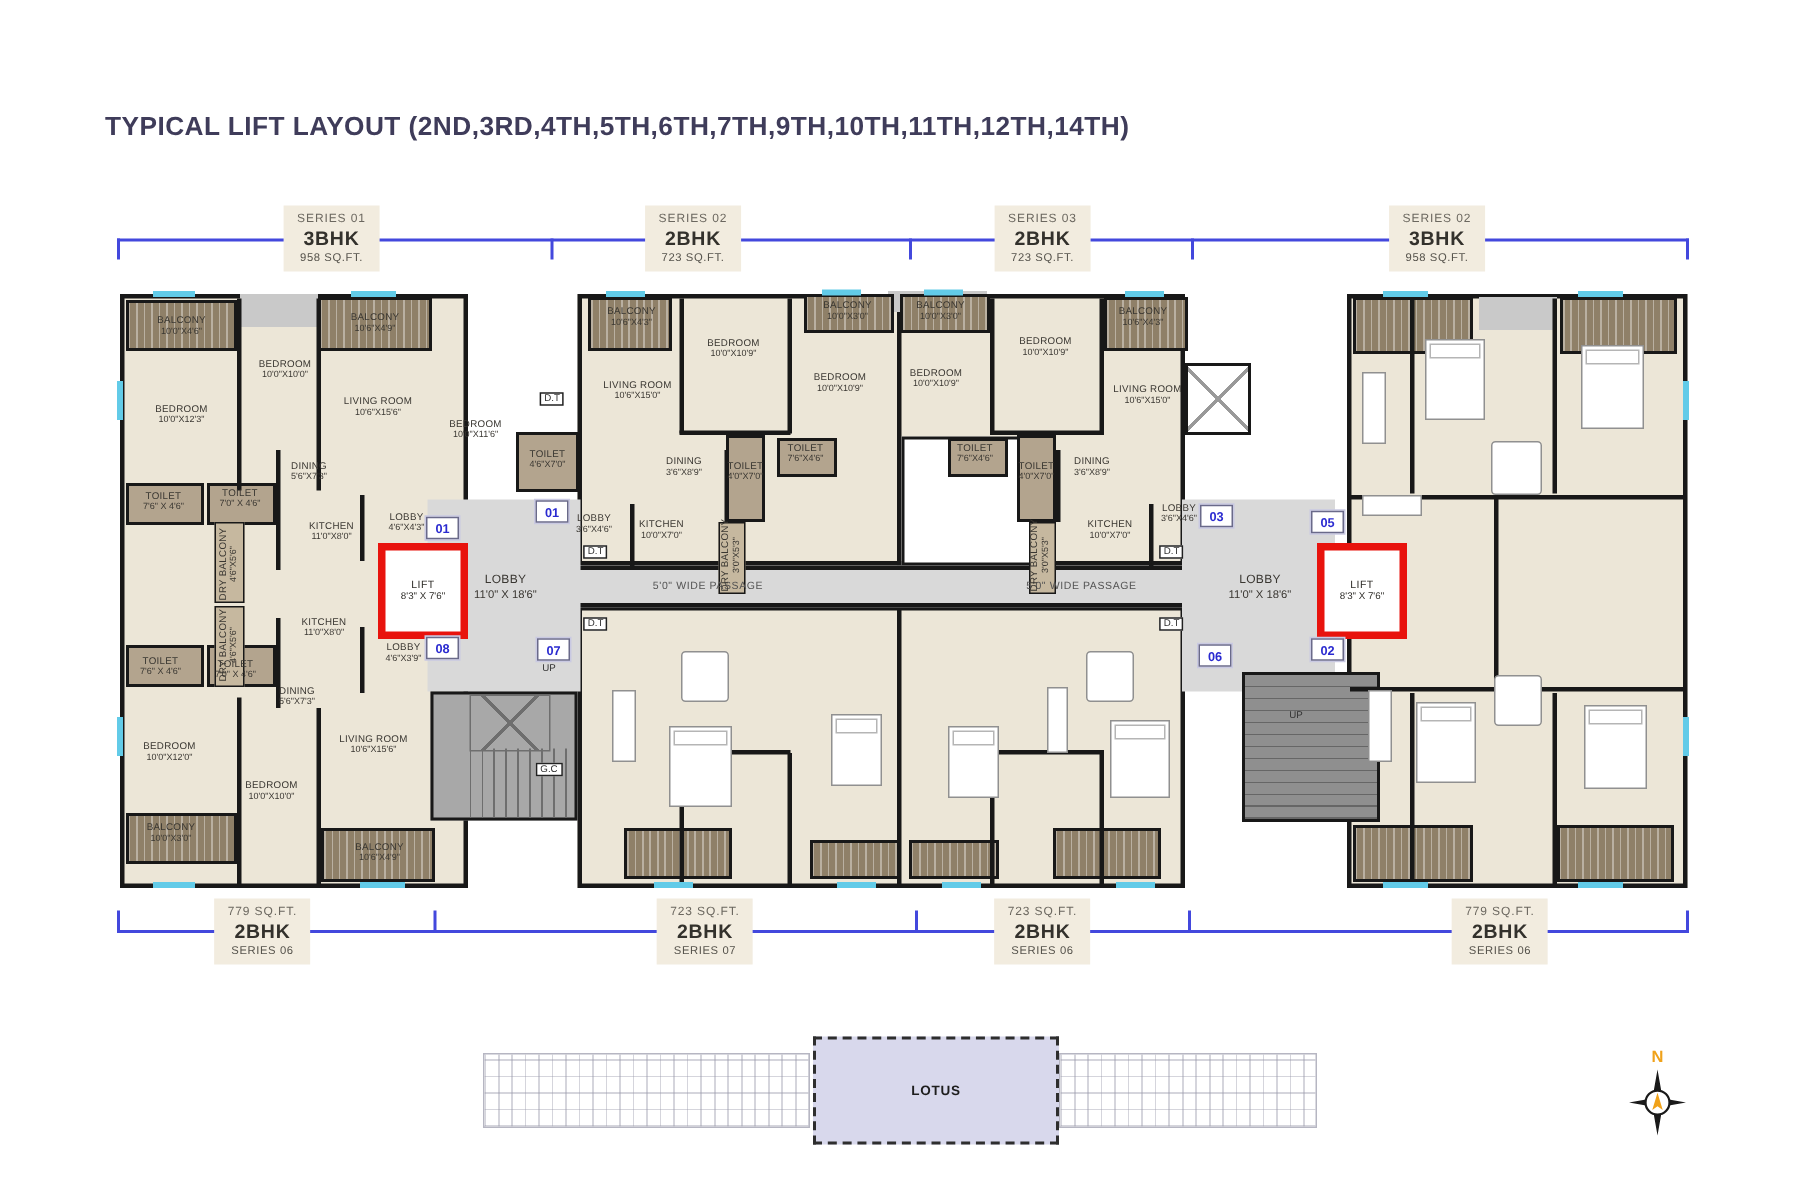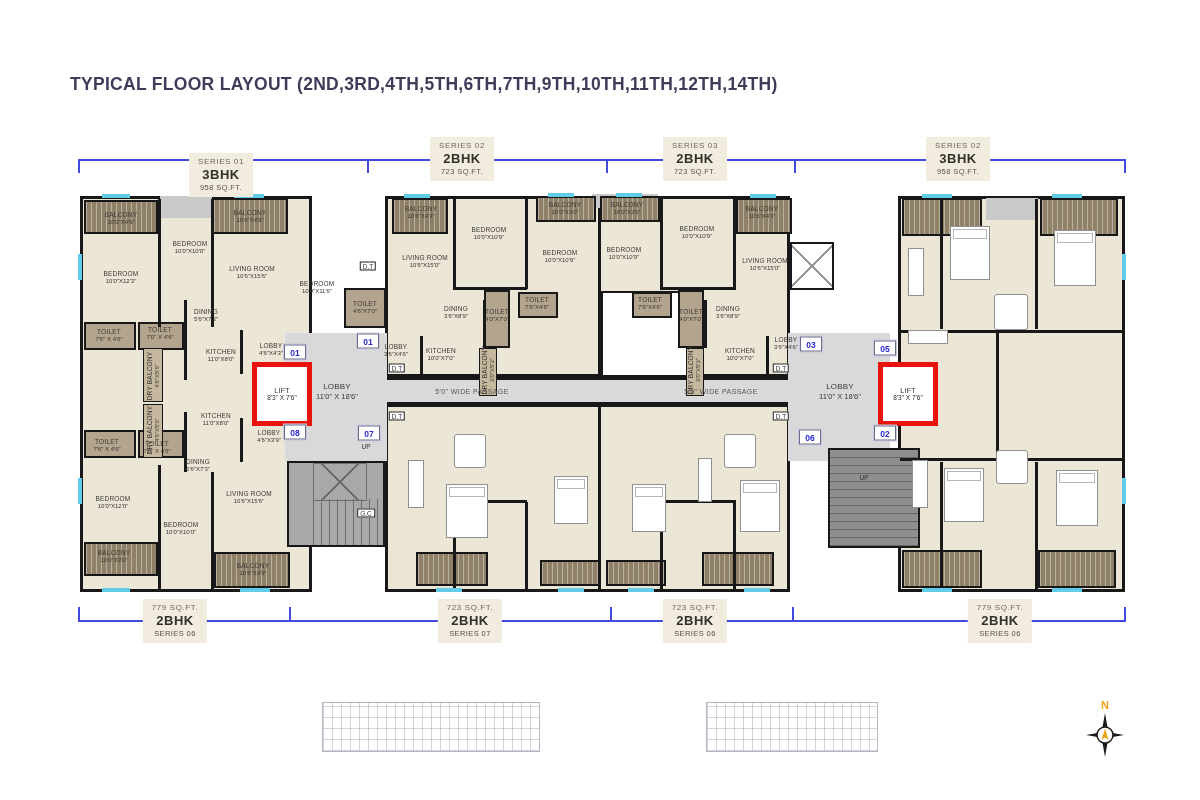--- a/index.html
+++ b/index.html
@@ -47,21 +47,21 @@
 .kpw{position:absolute;top:14px;height:50px;border:1px solid #b6b6c2;box-sizing:border-box;background-image:repeating-linear-gradient(90deg,rgba(150,150,168,.4) 0 1px,transparent 1px 9px),repeating-linear-gradient(0deg,rgba(150,150,168,.4) 0 1px,transparent 1px 11px)}
 #kpc{position:absolute;left:220px;top:3px;width:164px;height:72px;background:#d8d8ec;border:2px dashed #2e2e2e;box-sizing:border-box;display:flex;align-items:center;justify-content:center}
 #kpc span{font-size:9px;font-weight:700;color:#1e1e1e;letter-spacing:.5px}
 #compass{position:absolute;left:1083px;top:700px;width:44px;height:64px;text-align:center;z-index:2}
 #compass .n{display:block;color:#f0a21a;font-weight:700;font-size:11px;line-height:1;margin-bottom:1px}
 </style>
 </head>
 <body>
 
 <div id="page">
-  <div id="title">TYPICAL FLOOR LAYOUT (2ND,3RD,4TH,5TH,6TH,7TH,9TH,10TH,11TH,12TH,14TH)</div>
+  <div id="title">TYPICAL LIFT LAYOUT (2ND,3RD,4TH,5TH,6TH,7TH,9TH,10TH,11TH,12TH,14TH)</div>
   <div id="plan">
       <div class="blk" style="left: 80px; top: 196px; width: 232px; height: 396px;"></div>
       <div class="blk" style="left: 385px; top: 196px; width: 225px; height: 181px;"></div>
       <div class="blk" style="left: 598px; top: 196px; width: 192px; height: 181px;"></div>
       <div class="blk" style="left: 385px; top: 404px; width: 225px; height: 188px;"></div>
       <div class="blk" style="left: 598px; top: 404px; width: 192px; height: 188px;"></div>
       <div class="blk" style="left: 898px; top: 196px; width: 227px; height: 396px;"></div>
       <div class="cut" style="left: 601px; top: 291px; width: 88px; height: 86px;"></div>
       <div class="graydark" style="left: 160px; top: 196px; width: 52px; height: 22px;"></div>
       <div class="graydark" style="left: 986px; top: 198px; width: 52px; height: 22px;"></div>
@@ -395,21 +395,21 @@
       <div class="bl" style="left: 367px; top: 159px; width: 2px; height: 14px;"></div>
       <div class="bl" style="left: 606px; top: 159px; width: 2px; height: 14px;"></div>
       <div class="bl" style="left: 794px; top: 159px; width: 2px; height: 14px;"></div>
       <div class="bl" style="left: 1124px; top: 159px; width: 2px; height: 14px;"></div>
       <div class="bl" style="left: 78px; top: 620px; width: 1048px; height: 2px;"></div>
       <div class="bl" style="left: 78px; top: 607px; width: 2px; height: 15px;"></div>
       <div class="bl" style="left: 289px; top: 607px; width: 2px; height: 15px;"></div>
       <div class="bl" style="left: 610px; top: 607px; width: 2px; height: 15px;"></div>
       <div class="bl" style="left: 792px; top: 607px; width: 2px; height: 15px;"></div>
       <div class="bl" style="left: 1124px; top: 607px; width: 2px; height: 15px;"></div>
-      <div class="card" style="left: 221px; top: 153px; transform: translateX(-50%);">
+      <div class="card" style="left: 221px; top: 137px; transform: translateX(-50%);">
         <span class="c1">SERIES 01</span>
         <span class="c2">3BHK</span>
         <span class="c3">958 SQ.FT.</span>
       </div>
       <div class="card" style="left: 462px; top: 137px; transform: translateX(-50%);">
         <span class="c1">SERIES 02</span>
         <span class="c2">2BHK</span>
         <span class="c3">723 SQ.FT.</span>
       </div>
       <div class="card" style="left: 695px; top: 137px; transform: translateX(-50%);">
@@ -440,20 +440,23 @@
       <div class="card" style="left: 1000px; top: 599px; transform: translateX(-50%);">
         <span class="c1">779 SQ.FT.</span>
         <span class="c2">2BHK</span>
         <span class="c3">SERIES 06</span>
       </div>
     </div>
 
   <div id="keyplan">
     <div class="kpw" style="left:0;width:218px"></div>
     <div class="kpw" style="left:384px;width:172px"></div>
+    <div id="kpc">
+      <span>LOTUS</span>
+    </div>
   </div>
 
   <div id="compass">
     <span class="n">N</span>
     <svg width="40" height="46" viewBox="0 0 40 46">
       <polygon points="20,1 23,18 20,15 17,18" fill="#1a1a1a"></polygon>
       <polygon points="20,45 23,28 20,31 17,28" fill="#1a1a1a"></polygon>
       <polygon points="1,23 18,20 15,23 18,26" fill="#1a1a1a"></polygon>
       <polygon points="39,23 22,20 25,23 22,26" fill="#1a1a1a"></polygon>
       <circle cx="20" cy="23" r="8" fill="#fff" stroke="#1a1a1a" stroke-width="1.5"></circle>

